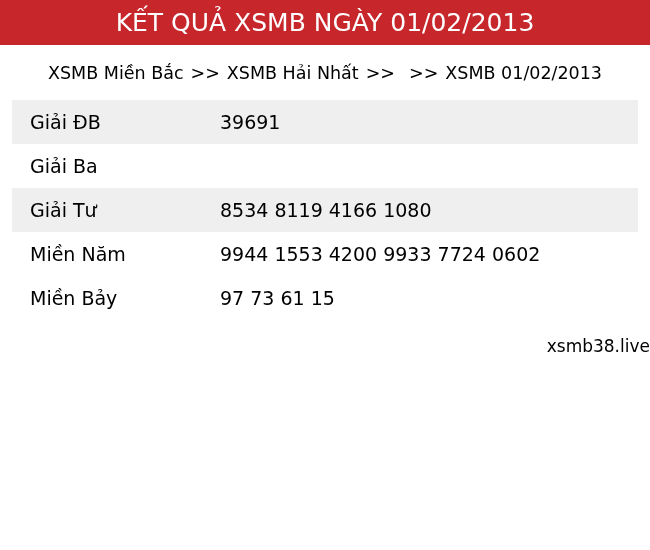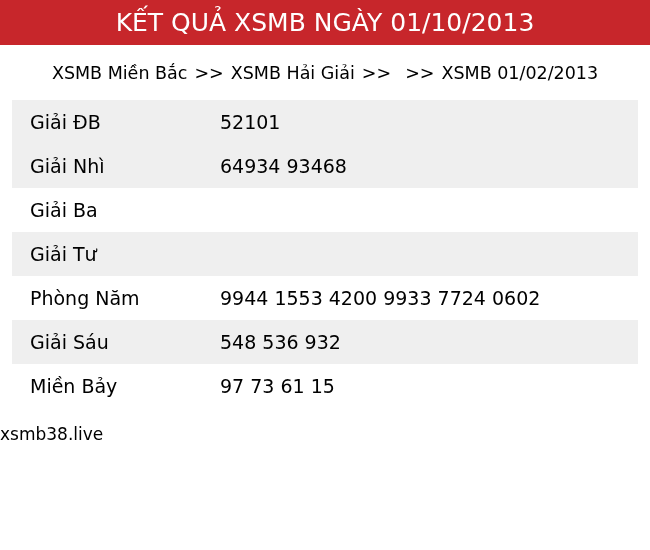--- a/index.html
+++ b/index.html
@@ -69,63 +69,56 @@
   .prize-label {
     flex: 0 0 208px;
     padding-left: 18px;
     white-space: nowrap;
   }
   .prize-numbers {
     flex: 1 1 auto;
     white-space: nowrap;
   }
   .footer {
-    text-align: left;
+    text-align: right;
     padding-top: 16px;
     font-size: 17px;
   }
 </style>
 </head>
 <body>
 
 <div class="header">
-  <div class="title">KẾT QUẢ XSMB NGÀY 01/10/2013</div>
+  <div class="title">KẾT QUẢ XSMB NGÀY 01/02/2013</div>
 </div>
 
 <div class="breadcrumb">
   <span class="bc-item">XSMB Miền Bắc</span>
   <span class="bc-sep">&gt;&gt;</span>
-  <span class="bc-item">XSMB Hải Giải</span>
+  <span class="bc-item">XSMB Hải Nhất</span>
   <span class="bc-sep">&gt;&gt;</span>
   <span class="bc-sep">&gt;&gt;</span>
   <span class="bc-item">XSMB 01/02/2013</span>
 </div>
 
 <div class="results-table">
   <div class="prize-row striped">
     <div class="prize-label">Giải ĐB</div>
-    <div class="prize-numbers">52101</div>
-  </div>
-  <div class="prize-row striped">
-    <div class="prize-label">Giải Nhì</div>
-    <div class="prize-numbers">64934 93468</div>
+    <div class="prize-numbers">39691</div>
   </div>
   <div class="prize-row">
     <div class="prize-label">Giải Ba</div>
   </div>
   <div class="prize-row striped">
     <div class="prize-label">Giải Tư</div>
+    <div class="prize-numbers">8534 8119 4166 1080</div>
   </div>
   <div class="prize-row">
-    <div class="prize-label">Phòng Năm</div>
+    <div class="prize-label">Miền Năm</div>
     <div class="prize-numbers">9944 1553 4200 9933 7724 0602</div>
-  </div>
-  <div class="prize-row striped">
-    <div class="prize-label">Giải Sáu</div>
-    <div class="prize-numbers">548 536 932</div>
   </div>
   <div class="prize-row">
     <div class="prize-label">Miền Bảy</div>
     <div class="prize-numbers">97 73 61 15</div>
   </div>
 </div>
 
 <div class="footer">
   <span>xsmb38.live</span>
 </div>

